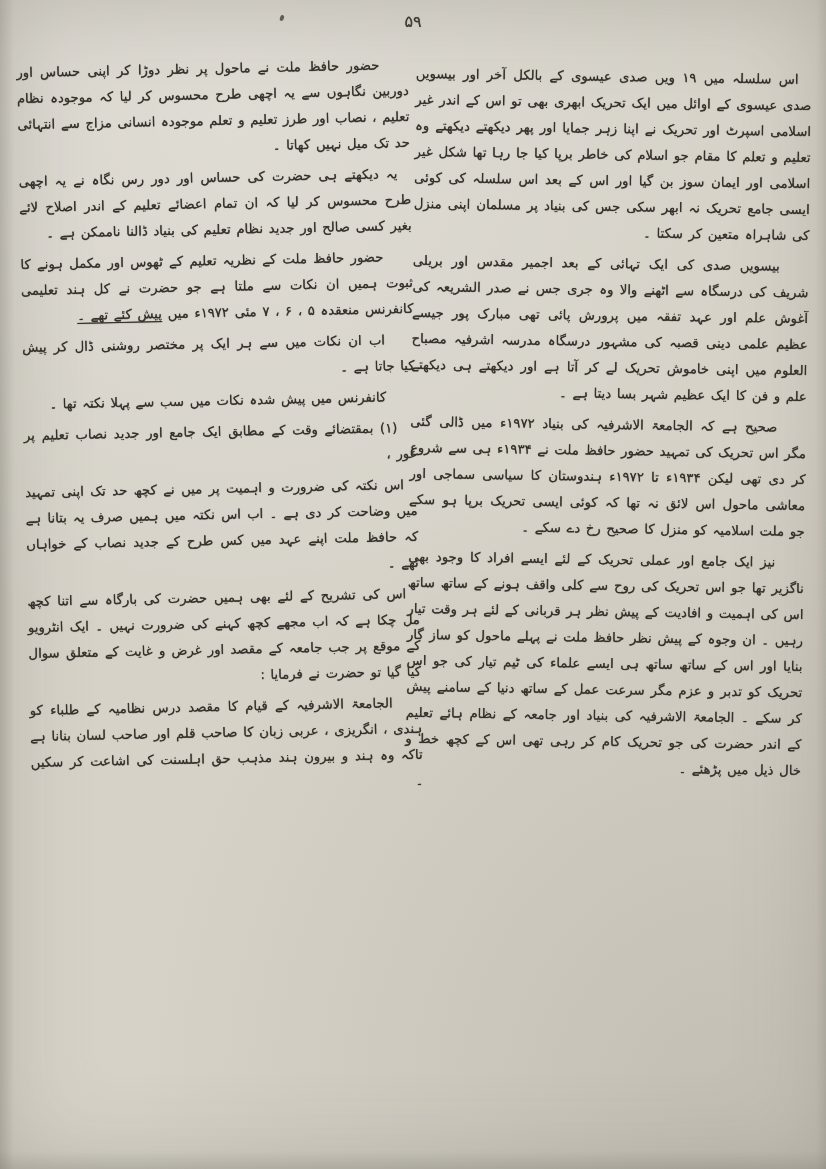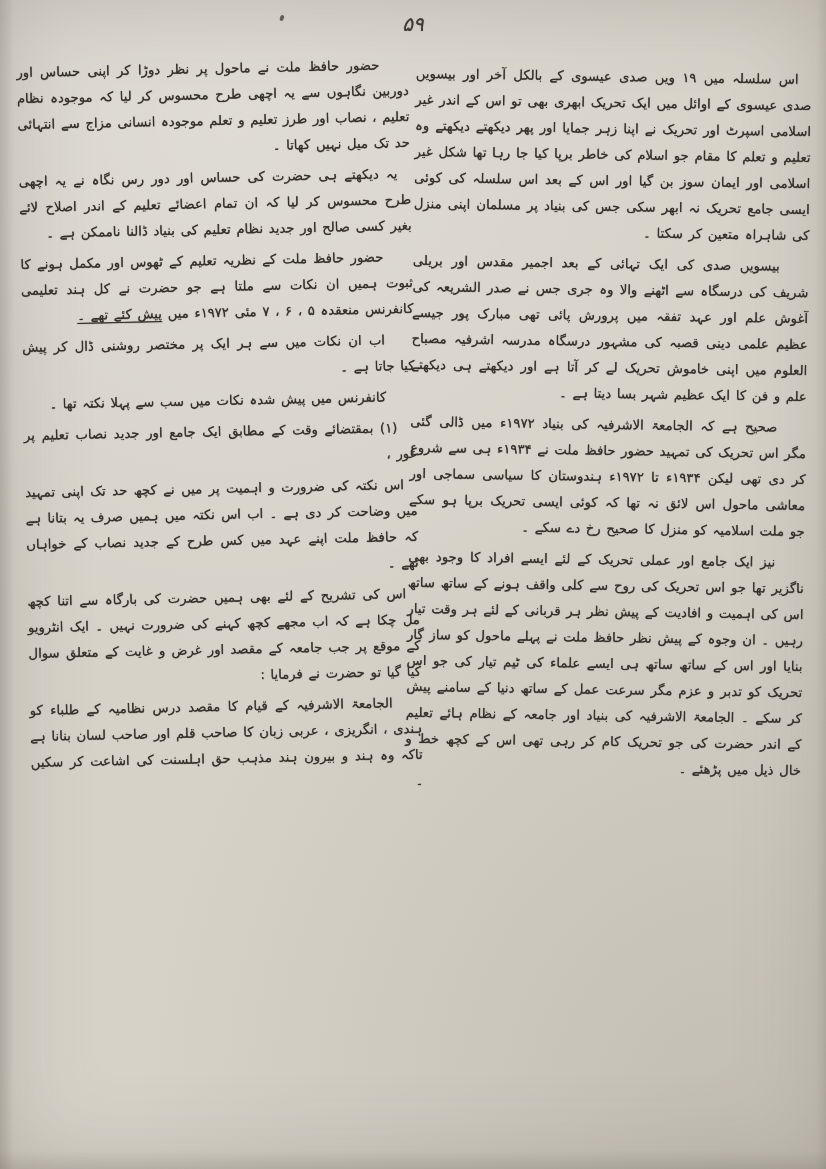--- a/index.html
+++ b/index.html
@@ -15,23 +15,22 @@
       radial-gradient(120% 85% at 28% 10%, rgba(255,255,255,0.22) 0%, rgba(255,255,255,0) 55%),
       radial-gradient(130% 110% at 88% 96%, rgba(95,90,78,0.16) 0%, rgba(95,90,78,0) 55%),
       linear-gradient(90deg, rgba(80,76,66,0.22) 0px, rgba(80,76,66,0) 14px),
       linear-gradient(270deg, rgba(80,76,66,0.12) 0px, rgba(80,76,66,0) 10px),
       linear-gradient(0deg, rgba(80,76,66,0.16) 0px, rgba(80,76,66,0) 18px),
       #d6d2c8;
     box-shadow: inset 0 0 90px rgba(110,104,92,0.30);
   }
   .page-number{
     position:absolute;top:12px;right:50%;transform:translateX(50%);
-    font-size:20px;letter-spacing:2px;color:#3f3b33;
+    font-size:16px;letter-spacing:2px;color:#3f3b33;
     text-shadow:0 0 0.8px rgba(52,48,42,0.7);
-    font-style:italic;
   }
   .speck{
     position:absolute;top:15px;left:280px;width:4px;height:6px;
     background:rgba(62,57,48,0.75);border-radius:50% 50% 60% 40%;
     transform:rotate(18deg);
   }
   .col{position:absolute;}
   .col-right{top:64px;right:14px;width:396px;transform:rotate(0.9deg);transform-origin:top center;}
   .col-left{top:56px;left:16px;width:392px;transform:rotate(-1.2deg);transform-origin:top center;}
   p.para{

